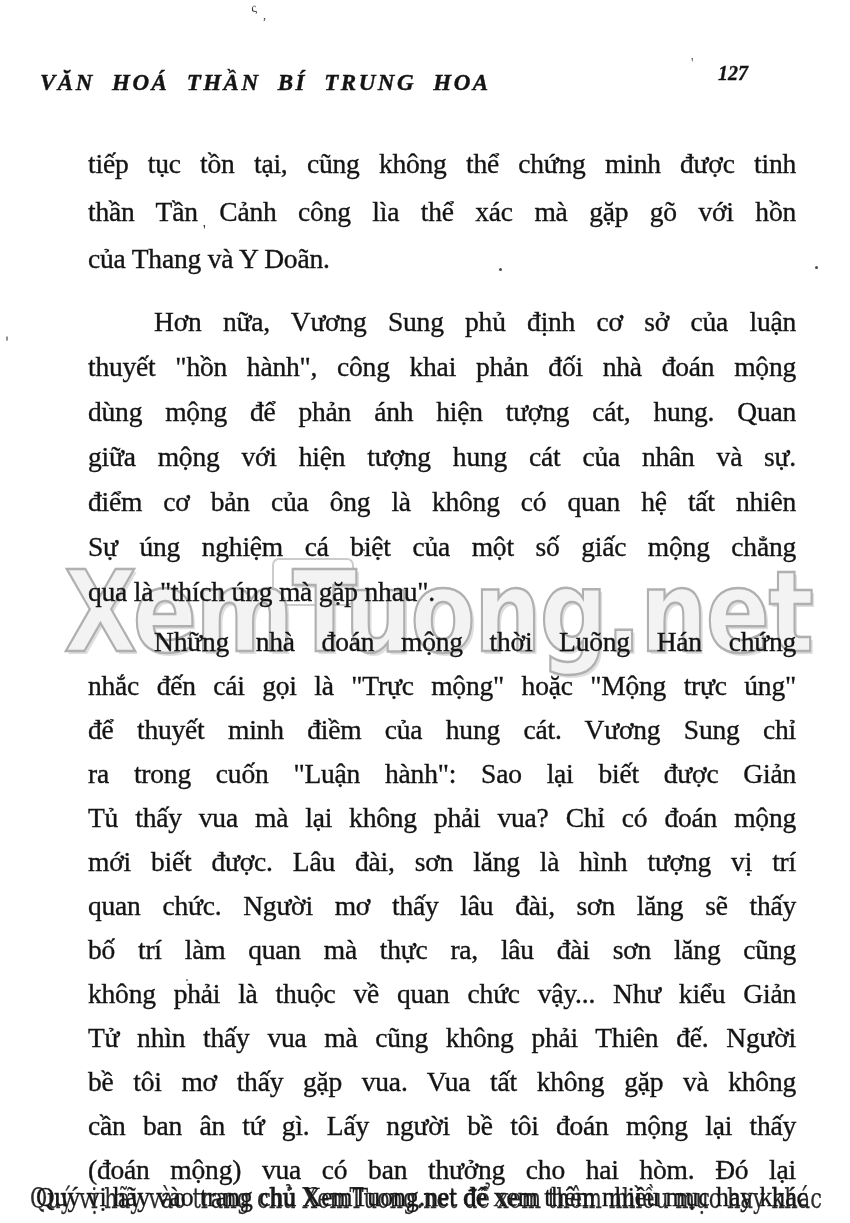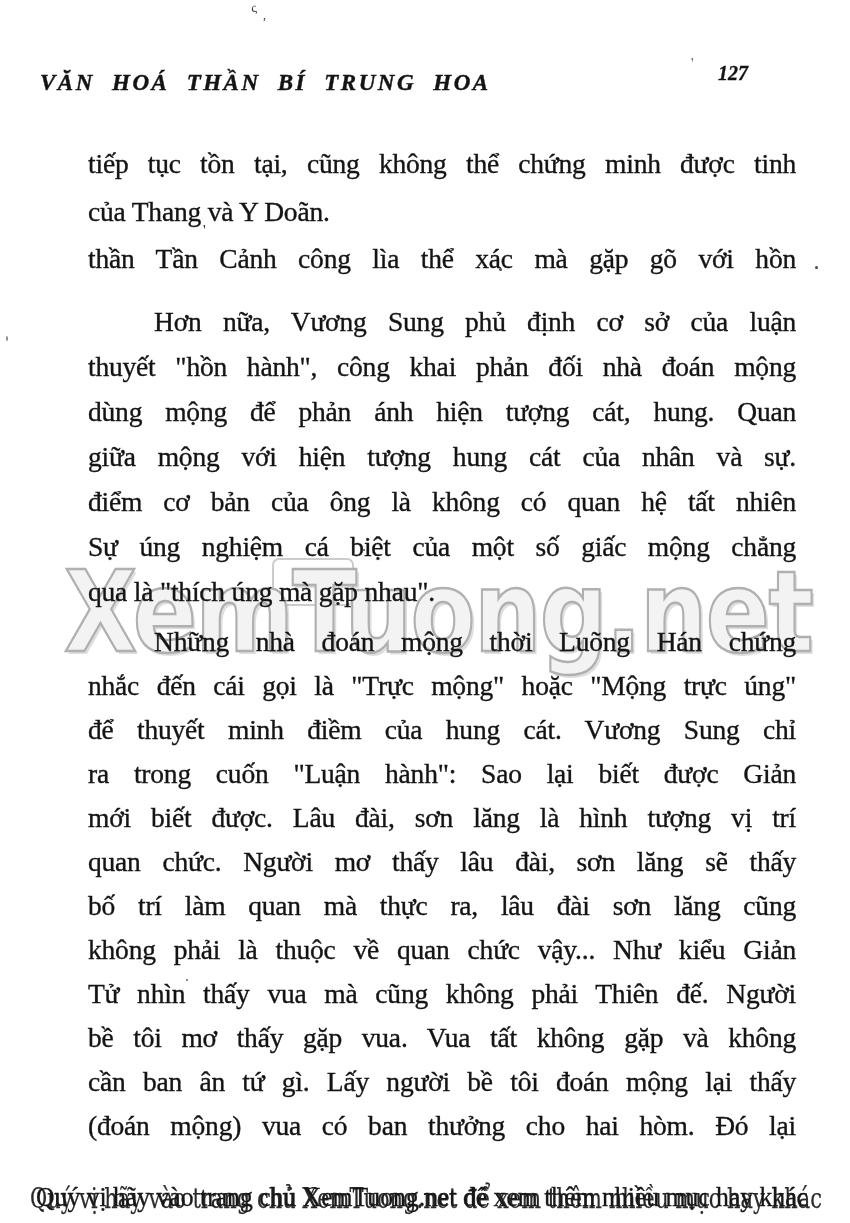--- a/index.html
+++ b/index.html
@@ -90,37 +90,38 @@
   <div class="watermark" style="transform-origin: left top; transform: scaleX(0.845705);">XemTuong.net</div>
 
   <div class="header">
     <span class="book-title">VĂN HOÁ THẦN BÍ TRUNG HOA</span>
     <span class="page-number">127</span>
   </div>
 
   <div class="body-text">
     <div class="para para-1">
       <div class="line">tiếp tục tồn tại, cũng không thể chứng minh được tinh</div>
+      <div class="line">thần Tần Cảnh công lìa thể xác mà gặp gõ với hồn</div>
       <div class="line last">của Thang và Y Doãn.</div>
-      <div class="line">thần Tần Cảnh công lìa thể xác mà gặp gõ với hồn</div>
     </div>
     <div class="para para-2">
       <div class="line indent">Hơn nữa, Vương Sung phủ định cơ sở của luận</div>
       <div class="line">thuyết "hồn hành", công khai phản đối nhà đoán mộng</div>
       <div class="line">dùng mộng để phản ánh hiện tượng cát, hung. Quan</div>
       <div class="line">giữa mộng với hiện tượng hung cát của nhân và sự.</div>
       <div class="line">điểm cơ bản của ông là không có quan hệ tất nhiên</div>
       <div class="line">Sự úng nghiệm cá biệt của một số giấc mộng chẳng</div>
       <div class="line last">qua là "thích úng mà gặp nhau".</div>
     </div>
     <div class="para para-3">
       <div class="line indent">Những nhà đoán mộng thời Luõng Hán chứng</div>
       <div class="line">nhắc đến cái gọi là "Trực mộng" hoặc "Mộng trực úng"</div>
       <div class="line">để thuyết minh điềm của hung cát. Vương Sung chỉ</div>
       <div class="line">ra trong cuốn "Luận hành": Sao lại biết được Giản</div>
+      <div class="line">Tủ thấy vua mà lại không phải vua? Chỉ có đoán mộng</div>
       <div class="line">mới biết được. Lâu đài, sơn lăng là hình tượng vị trí</div>
       <div class="line">quan chức. Người mơ thấy lâu đài, sơn lăng sẽ thấy</div>
       <div class="line">bố trí làm quan mà thực ra, lâu đài sơn lăng cũng</div>
       <div class="line">không phải là thuộc về quan chức vậy... Như kiểu Giản</div>
       <div class="line">Tử nhìn thấy vua mà cũng không phải Thiên đế. Người</div>
       <div class="line">bề tôi mơ thấy gặp vua. Vua tất không gặp và không</div>
       <div class="line">cần ban ân tứ gì. Lấy người bề tôi đoán mộng lại thấy</div>
       <div class="line">(đoán mộng) vua có ban thưởng cho hai hòm. Đó lại</div>
     </div>
   </div>

